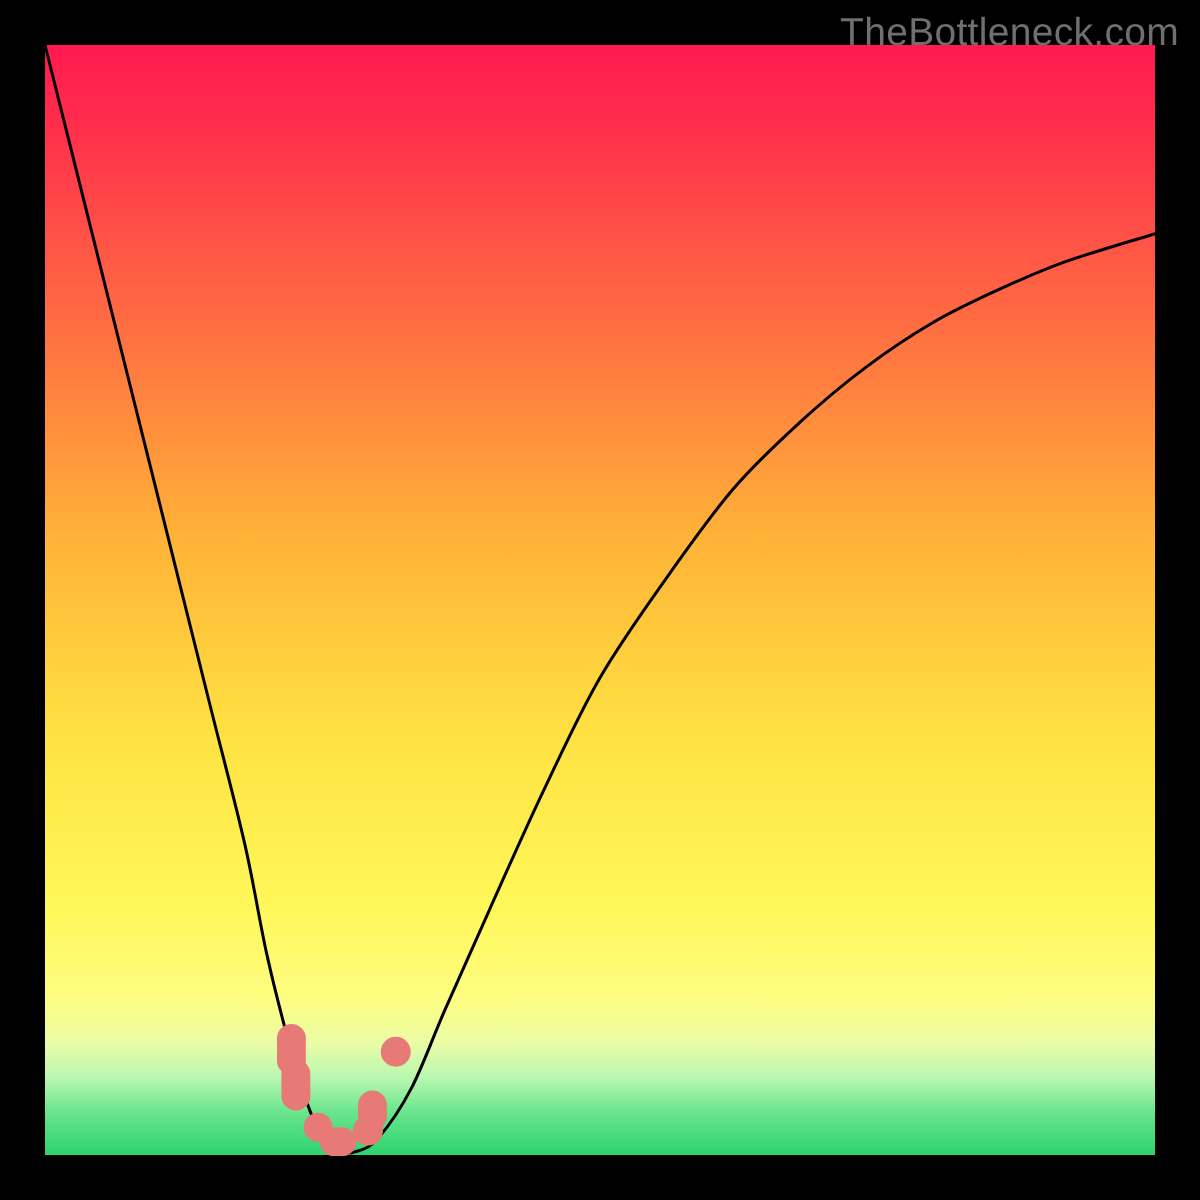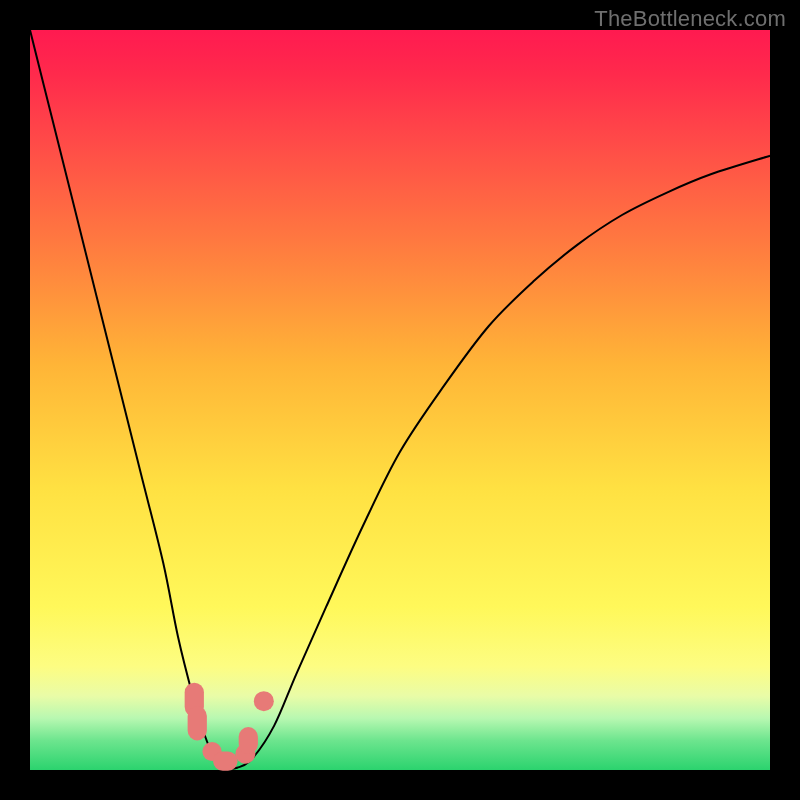--- a/index.html
+++ b/index.html
@@ -30,21 +30,21 @@
       #b8f8b1 93%,
       #6de58e 96%,
       #2bd36e 100%
     );
   }
   .watermark {
     position: absolute;
     top: 6px;
     right: 14px;
     color: #6f6f6f;
-    font-size: 22px;
+    font-size: 26px;
     font-weight: 500;
     letter-spacing: 0.2px;
     user-select: none;
   }
   svg.curve {
     position: absolute;
     left: 0; top: 0;
     width: 740px;
     height: 740px;
     overflow: visible;

